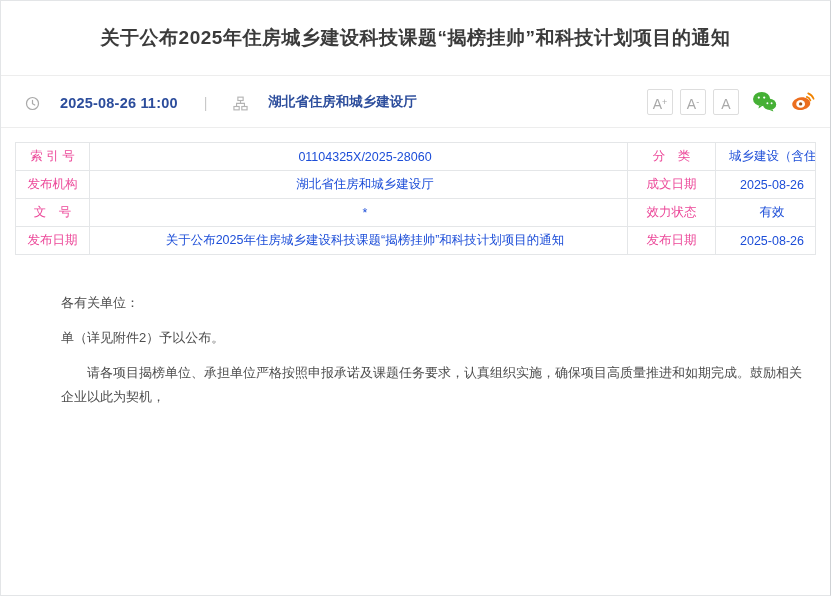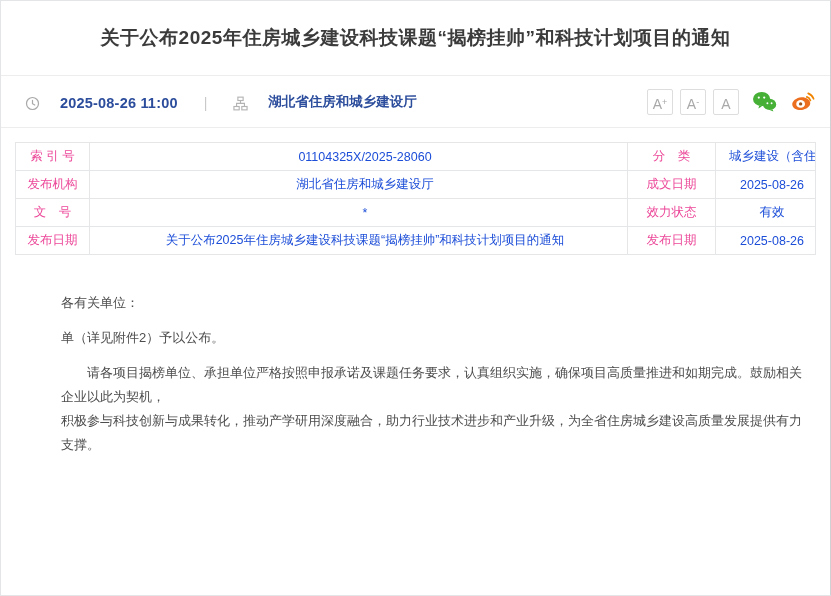--- a/index.html
+++ b/index.html
@@ -134,19 +134,18 @@
 
   <div class="doc-body">
     <div class="salutation">各有关单位：</div>
 
     <div class="para">
       <div>单（详见附件2）予以公布。</div>
     </div>
 
     <div class="para">
       <div class="pline-first">请各项目揭榜单位、承担单位严格按照申报承诺及课题任务要求，认真组织实施，确保项目高质量推进和如期完成。鼓励相关企业以此为契机，</div>
-      <div>积极参与科技创新与成果转化，推动产学研用深度融合，助力行业技术进步和产业升级，为全省住房城乡建设高质量发展提供有力支撑。</div>
     </div>
 
 
   </div>
 
 </div>
 
 </body></html>

